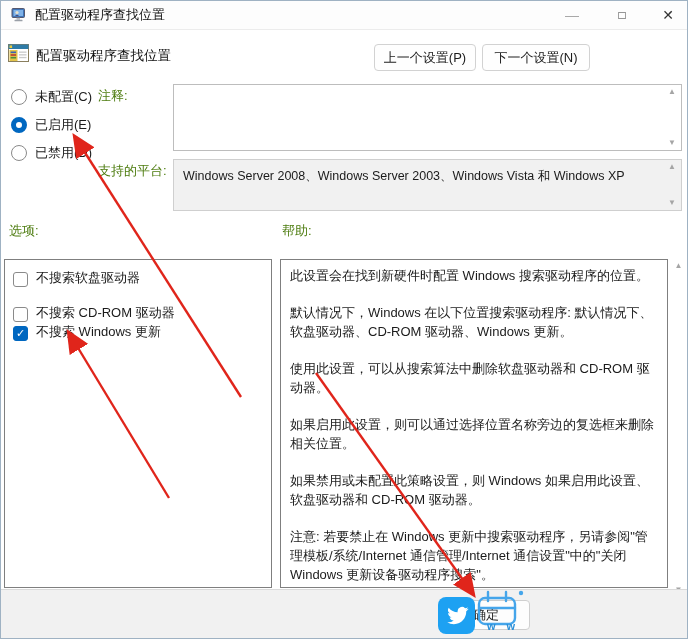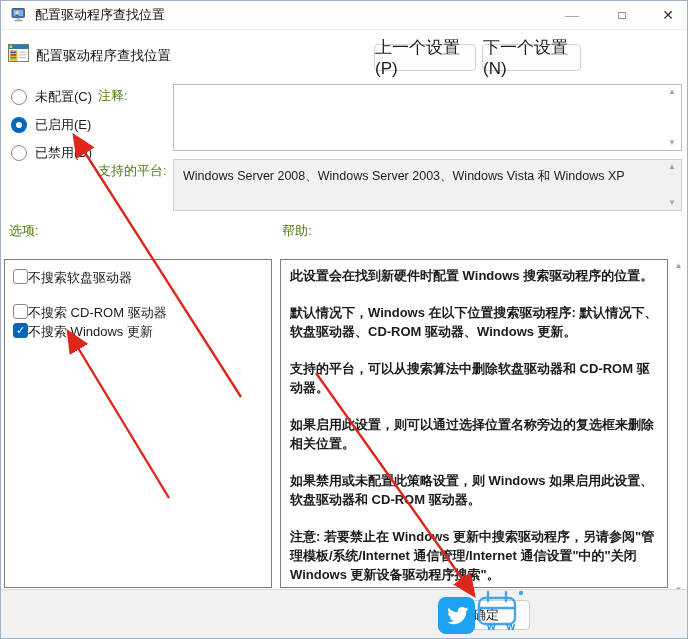--- a/index.html
+++ b/index.html
@@ -14,47 +14,47 @@
   .titlebar .app-icon{position:absolute;left:10px;top:6px;width:16px;height:16px;}
   .titlebar .ttl{position:absolute;left:34px;top:0;line-height:27px;font-size:13px;color:#111;}
   .ctrl{position:absolute;top:0;height:28px;width:42px;display:flex;align-items:center;justify-content:center;font-size:13px;color:#333;cursor:default;}
   .ctrl.min{left:550px;color:#a9a9a9;font-size:14px;}
   .ctrl.max{left:600px;font-size:12px;}
   .ctrl.close{left:646px;font-size:14px;}
   
   .header-icon{position:absolute;left:7px;top:42px;width:21px;height:21px;}
   .header-title{position:absolute;left:35px;top:46px;font-size:13.5px;color:#111;}
   .btn{position:absolute;box-sizing:border-box;background:#fefefe;border:1px solid #d2d2d2;border-radius:4px;
-       font-size:17px;color:#1b1b1b;display:flex;align-items:center;justify-content:center;}
+       font-size:13px;color:#1b1b1b;display:flex;align-items:center;justify-content:center;}
   .btn.prev{left:373px;top:43px;width:102px;height:27px;}
-  .btn.next{left:481px;top:43px;width:99px;height:27px;}
+  .btn.next{left:481px;top:43px;width:108px;height:27px;}
   
   .radio-row{position:absolute;left:10px;display:flex;align-items:center;gap:8px;height:18px;}
   .radio{box-sizing:border-box;width:16px;height:16px;border-radius:50%;border:1px solid #8a8a8a;background:#fff;flex:none;}
   .radio.selected{border:5px solid #0067c0;}
   .lbl{font-size:13px;color:#1b1b1b;white-space:nowrap;}
   
   .fld-label{position:absolute;font-size:13px;color:#4d7c0f;}
   .comment-box{position:absolute;left:172px;top:83px;width:509px;height:67px;box-sizing:border-box;
     background:#fff;border:1px solid #bdbdbd;}
   .platform-box{position:absolute;left:172px;top:158px;width:509px;height:52px;box-sizing:border-box;
     background:#f1f1f1;border:1px solid #cfcfcf;font-size:12.5px;color:#1b1b1b;padding:8px 26px 0 9px;}
   .vscroll{position:absolute;top:2px;bottom:2px;right:2px;width:14px;display:flex;flex-direction:column;
     justify-content:space-between;align-items:center;}
   .scroll-glyph{font-size:8px;color:#a5a5a5;line-height:10px;}
   
   .options-box{position:absolute;left:3px;top:258px;width:268px;height:329px;box-sizing:border-box;
     background:#fff;border:1px solid #7f7f7f;}
   .help-box{position:absolute;left:279px;top:258px;width:388px;height:329px;box-sizing:border-box;
     background:#fff;border:1px solid #7f7f7f;overflow:hidden;}
-  .help-text{padding:6px 9px;font-size:13px;line-height:19px;font-weight:bold;}
+  .help-text{padding:6px 9px;font-size:13px;line-height:19px;}
   .help-text p{margin:0 0 18px 0;}
   .help-scrollbar{position:absolute;left:670px;top:260px;width:15px;height:334px;display:flex;flex-direction:column;
     justify-content:space-between;align-items:center;}
-  .check-row{position:absolute;left:8px;display:flex;align-items:flex-start;gap:0;height:18px;}
+  .check-row{position:absolute;left:8px;display:flex;align-items:flex-end;gap:8px;height:18px;}
   .checkbox{box-sizing:border-box;width:15px;height:15px;border:1px solid #8a8a8a;border-radius:3px;background:#fff;
     flex:none;display:flex;align-items:center;justify-content:center;font-size:11px;color:#fff;font-weight:bold;}
   .checkbox.checked{background:#0067c0;border-color:#0067c0;}
   
   .bottom-bar{position:absolute;left:0;right:0;top:588px;height:51px;background:#f1f1f1;border-top:1px solid #dadada;}
   .ok-btn{position:absolute;left:441px;top:599px;width:88px;height:30px;box-sizing:border-box;background:#fdfdfd;
     border:1px solid #cfcfcf;border-radius:4px;font-size:13px;display:flex;align-items:center;justify-content:center;}
   
   .twitter-badge{position:absolute;left:437px;top:596px;width:37px;height:37px;border-radius:8px;background:#1da1f2;
     display:flex;align-items:center;justify-content:center;z-index:40;}
@@ -151,21 +151,21 @@
     <div class="check-row" style="top:63px">
       <span class="checkbox checked">✓</span>
       <span class="lbl">不搜索 Windows 更新</span>
     </div>
   </div>
 
   <div class="help-box">
     <div class="help-text">
       <p>此设置会在找到新硬件时配置 Windows 搜索驱动程序的位置。</p>
       <p>默认情况下，Windows 在以下位置搜索驱动程序: 默认情况下、软盘驱动器、CD-ROM 驱动器、Windows 更新。</p>
-      <p>支持的平台，可以从搜索算法中删除软盘驱动器和 CD-ROM 驱动器。</p>
+      <p>使用此设置，可以从搜索算法中删除软盘驱动器和 CD-ROM 驱动器。</p>
       <p>如果启用此设置，则可以通过选择位置名称旁边的复选框来删除相关位置。</p>
       <p>如果禁用或未配置此策略设置，则 Windows 如果启用此设置、软盘驱动器和 CD-ROM 驱动器。</p>
       <p>注意: 若要禁止在 Windows 更新中搜索驱动程序，另请参阅"管理模板/系统/Internet 通信管理/Internet 通信设置"中的"关闭 Windows 更新设备驱动程序搜索"。</p>
     </div>
   </div>
   <div class="help-scrollbar">
     <span class="scroll-glyph">▲</span>
     <span class="scroll-glyph">▼</span>
   </div>
 

